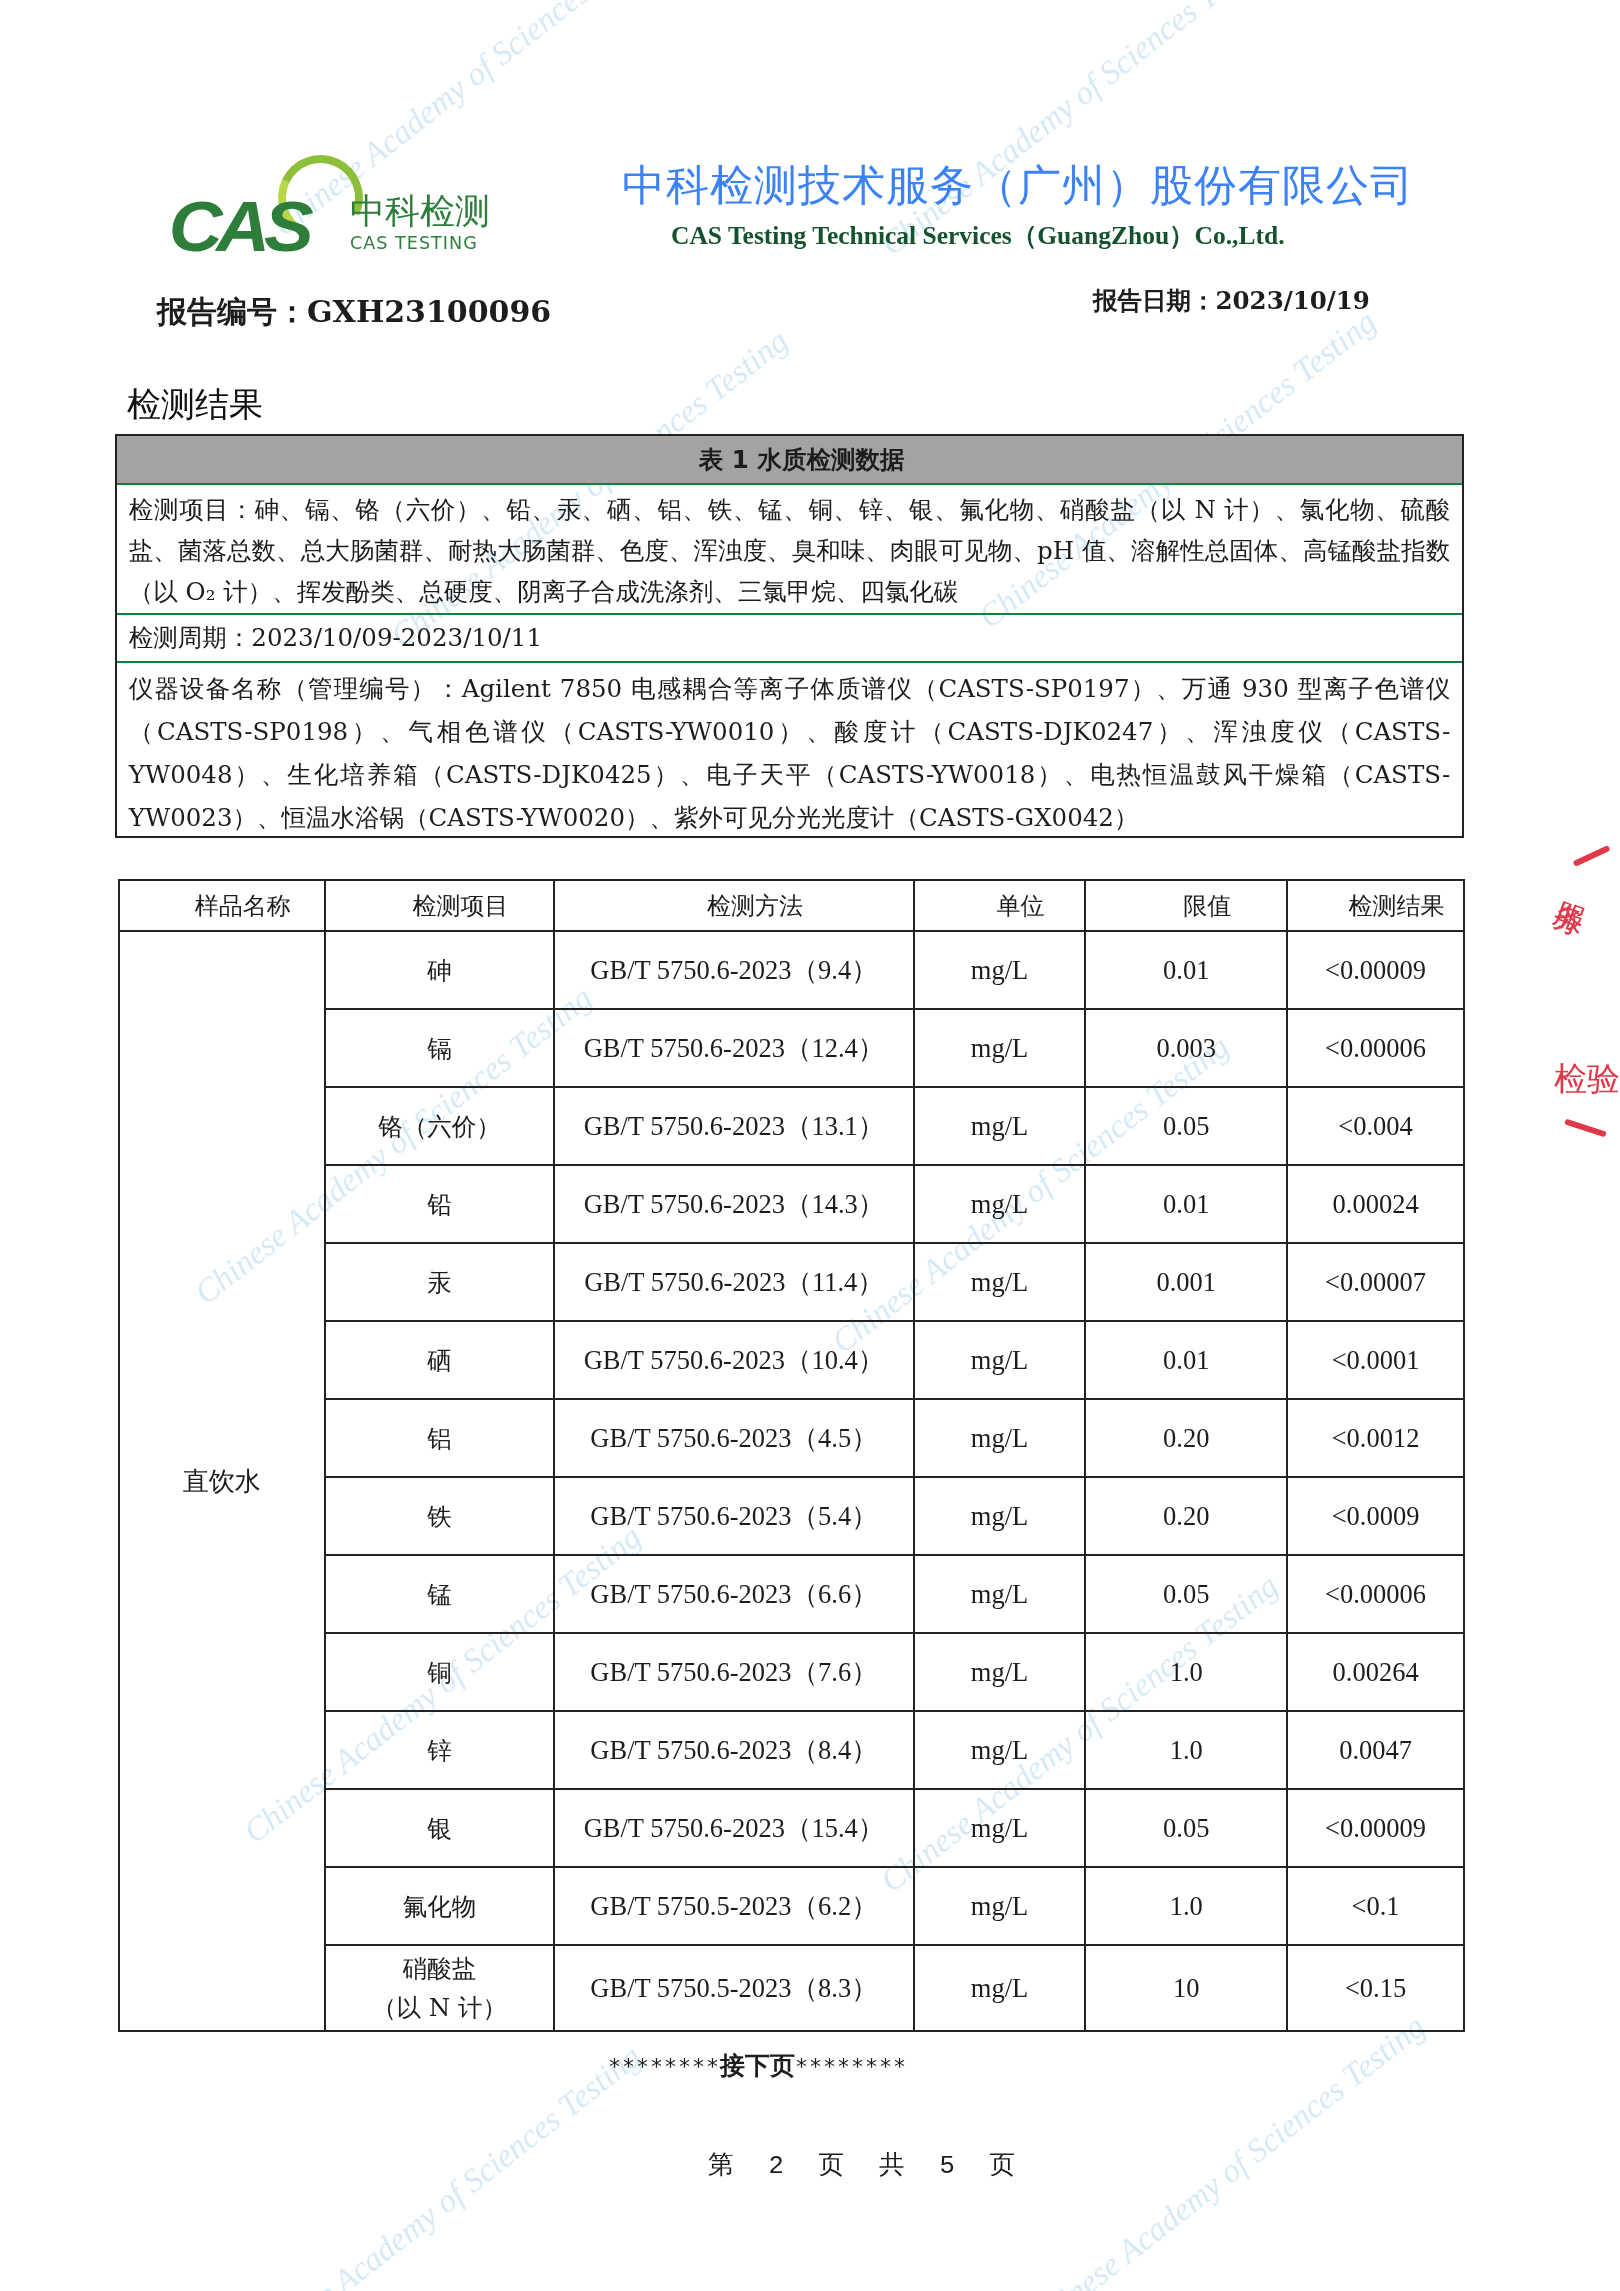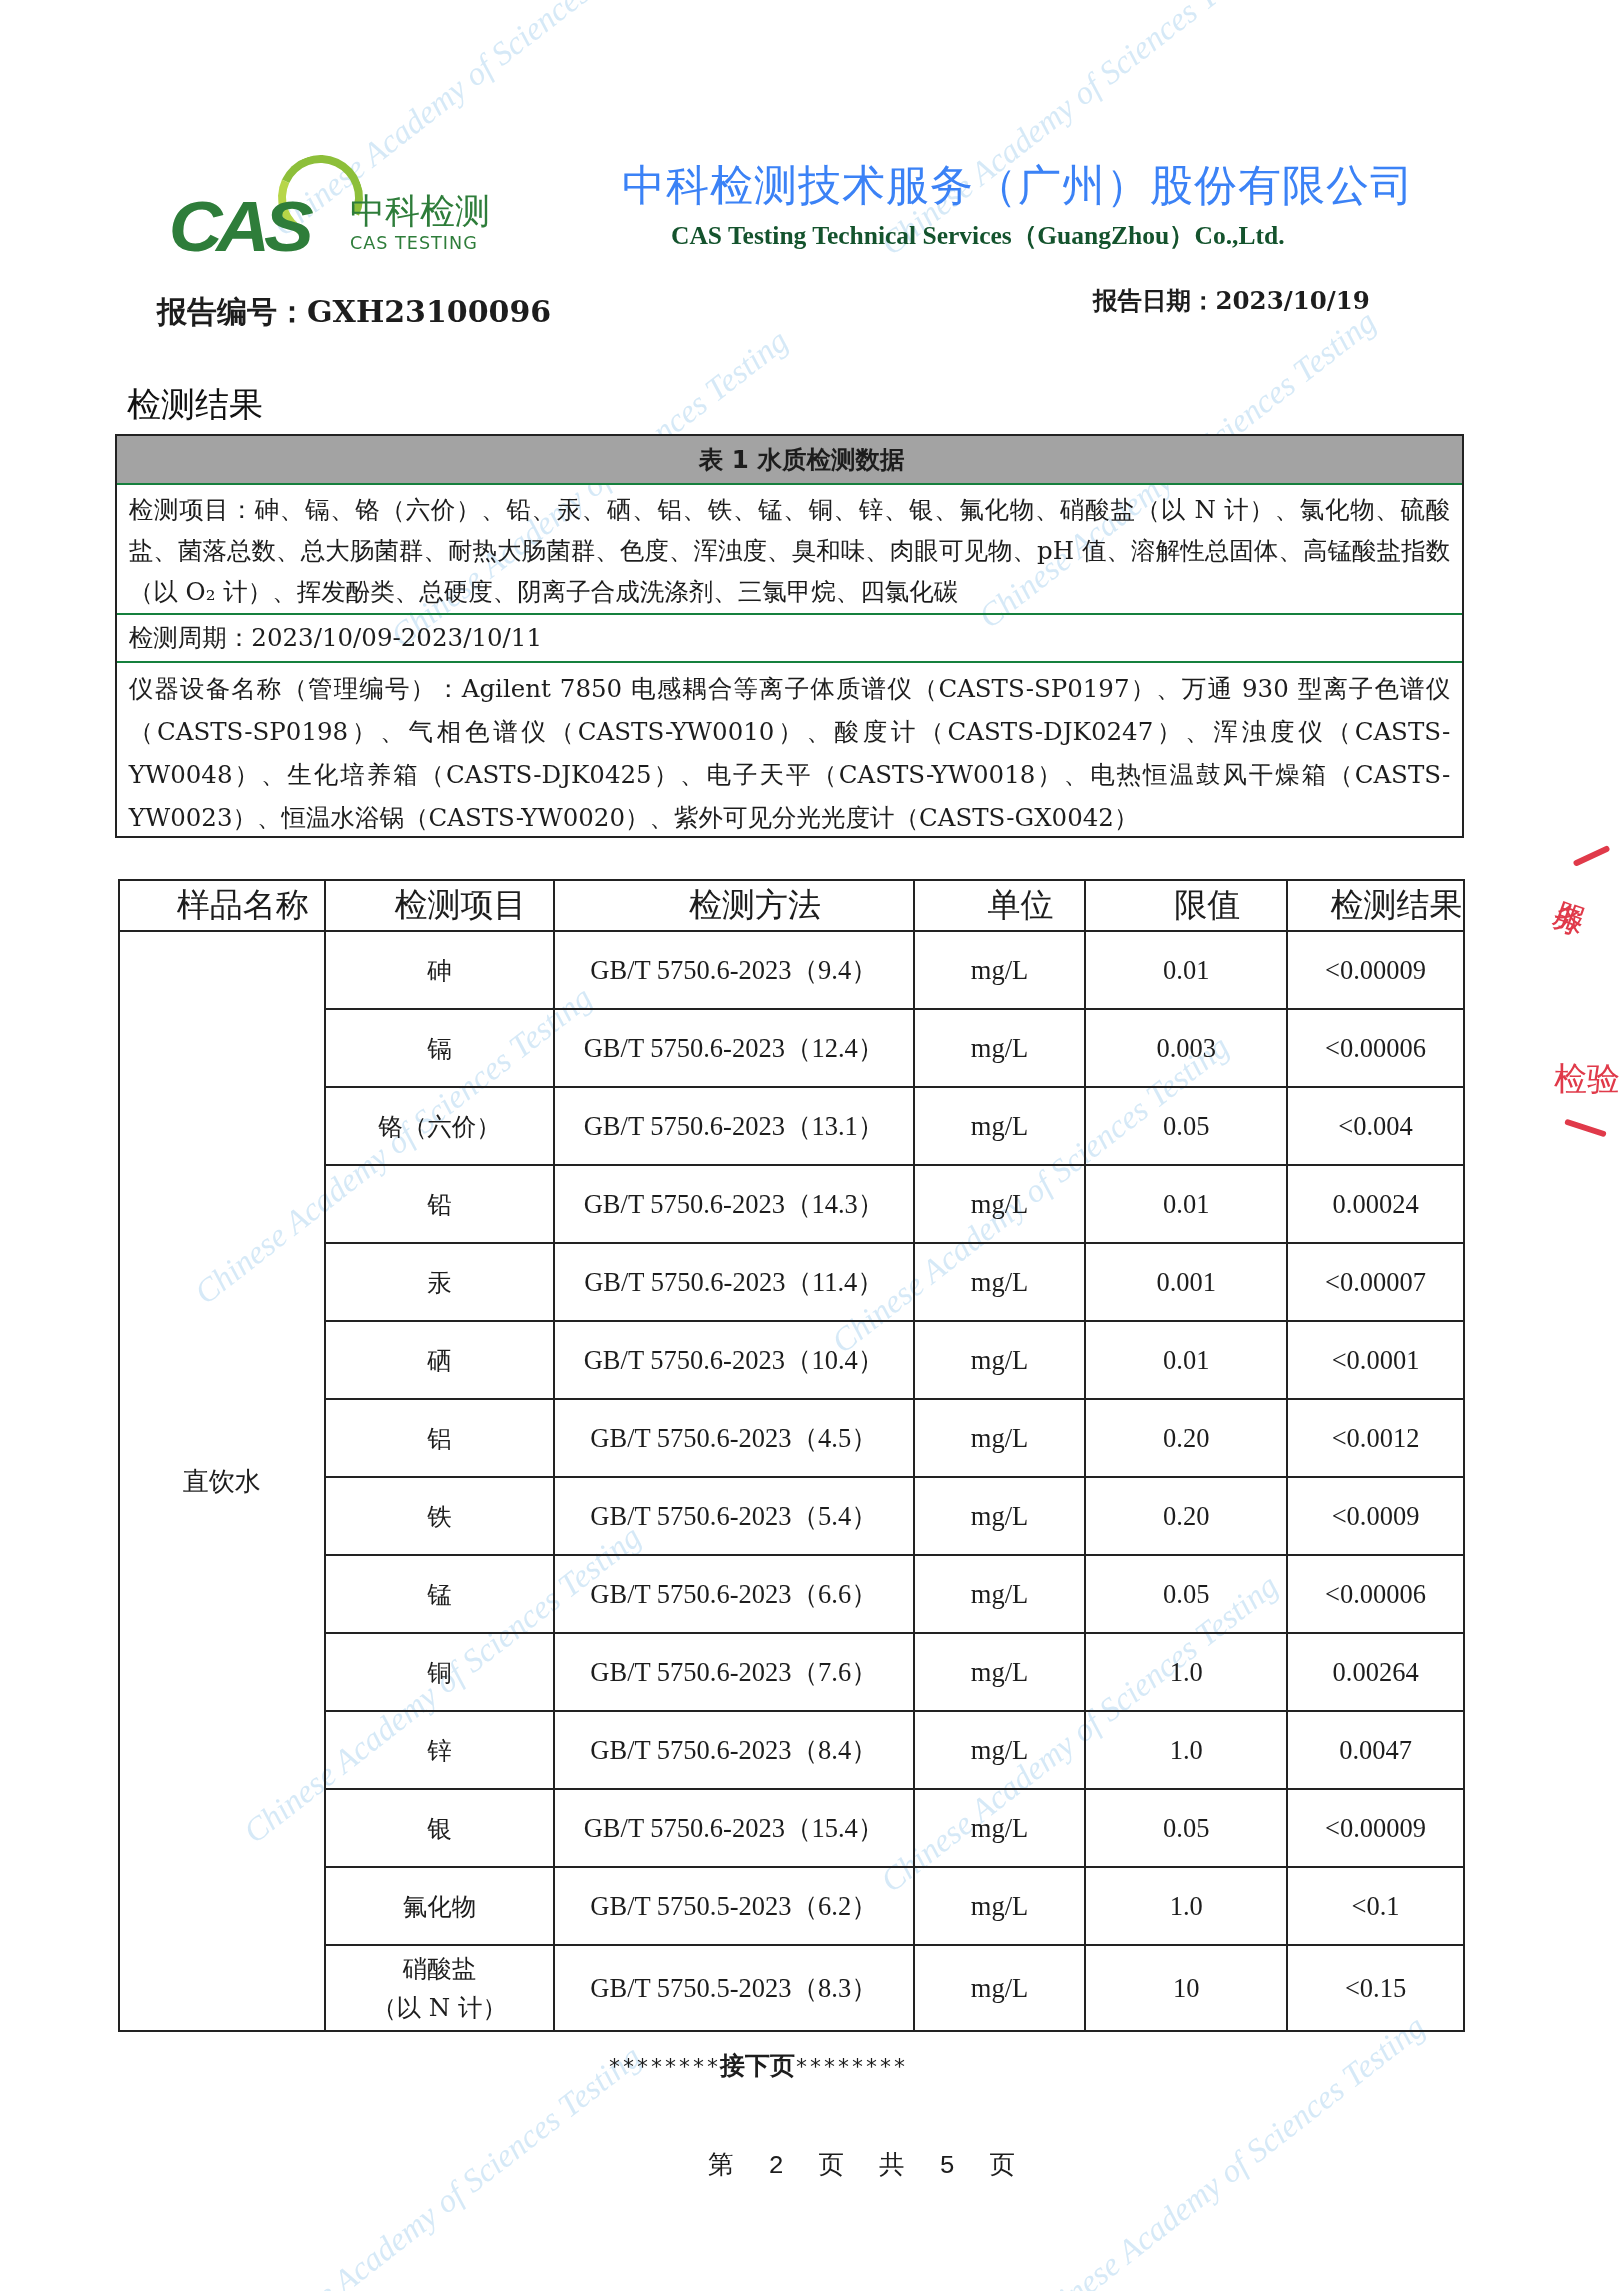--- a/index.html
+++ b/index.html
@@ -39,21 +39,21 @@
     .info .row { border-top: 2px solid #15803d; padding: 3.9px 11.8px; font-size: 24.5px; line-height: 43px; }
     .info .row:first-child { border-top: none; }
     .info .title { background: #a3a3a3; text-align: center; font-weight: bold; font-family: "DejaVu Sans", sans-serif; height: 39px; line-height: 39px; font-size: 24.5px; padding-left: 36px; }
     .info .items { height: 120px; line-height: 41px; text-align: justify; }
     .info .period { height: 39px; line-height: 39px; }
     .info .instr { height: 165px; line-height: 43px; text-align: justify; }
 
     
     .results { position: absolute; left: 118px; top: 879px; border-collapse: collapse; width: 1347px; }
     .results th, .results td { border: 2px solid #222; text-align: center; font-size: 25.5px; padding: 0; }
-    .results th { height: 49px; font-family: "DejaVu Sans", sans-serif; font-weight: normal; font-size: 33px; padding-left: 42px; }
+    .results th { height: 49px; font-family: "DejaVu Sans", sans-serif; font-weight: normal; font-size: 24px; padding-left: 42px; }
     .results td { height: 76px; font-family: "Liberation Serif", serif; font-size: 26.5px; }
     .results td.cn { font-family: "DejaVu Serif", serif; font-size: 24.5px; }
     .results td.sample { font-family: Liberation Sans, sans-serif; font-size: 26px; margin-top: 43px; }
     .results td.tall { height: 84px; line-height: 39px; }
 
     .continue { left: 608px; top: 2049px; font-size: 27.4px; }
     .continue .stars { font-family: "DejaVu Sans Mono", monospace; font-size: 21.6px; letter-spacing: 1px; }
     .continue .txt { font-family: "DejaVu Sans", sans-serif; font-weight: bold; font-size: 25px; margin: 0 0; }
 
     .pageno { left: 708px; top: 2147px; font-size: 25.5px; letter-spacing: 9.8px; font-family: Liberation Mono, monospace; }

